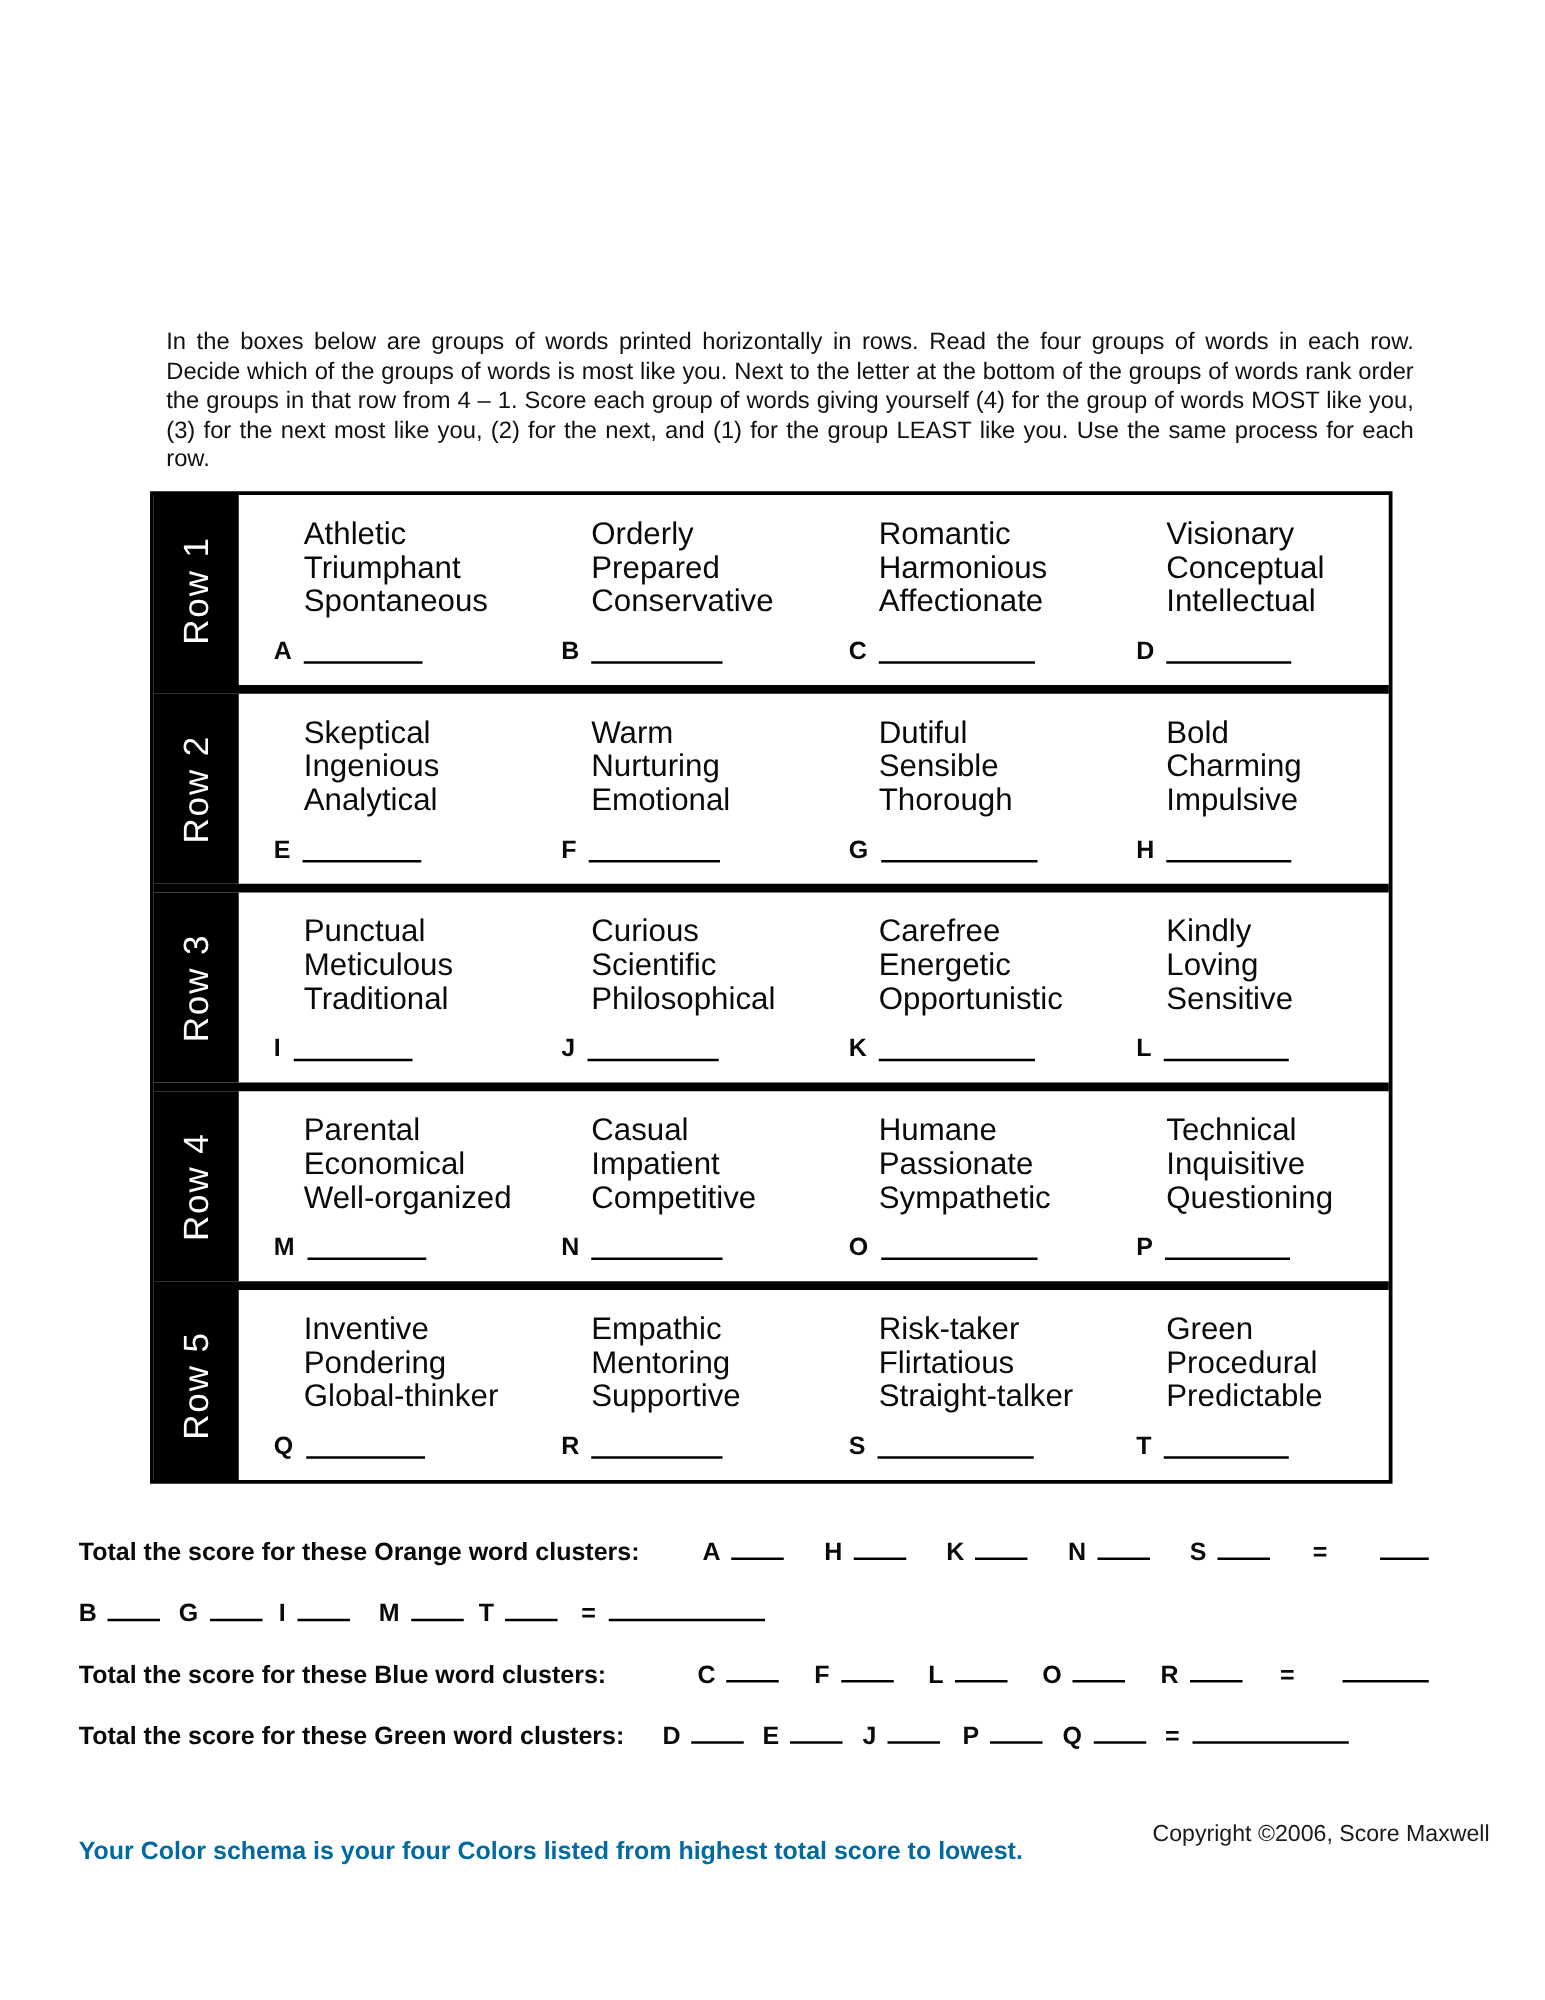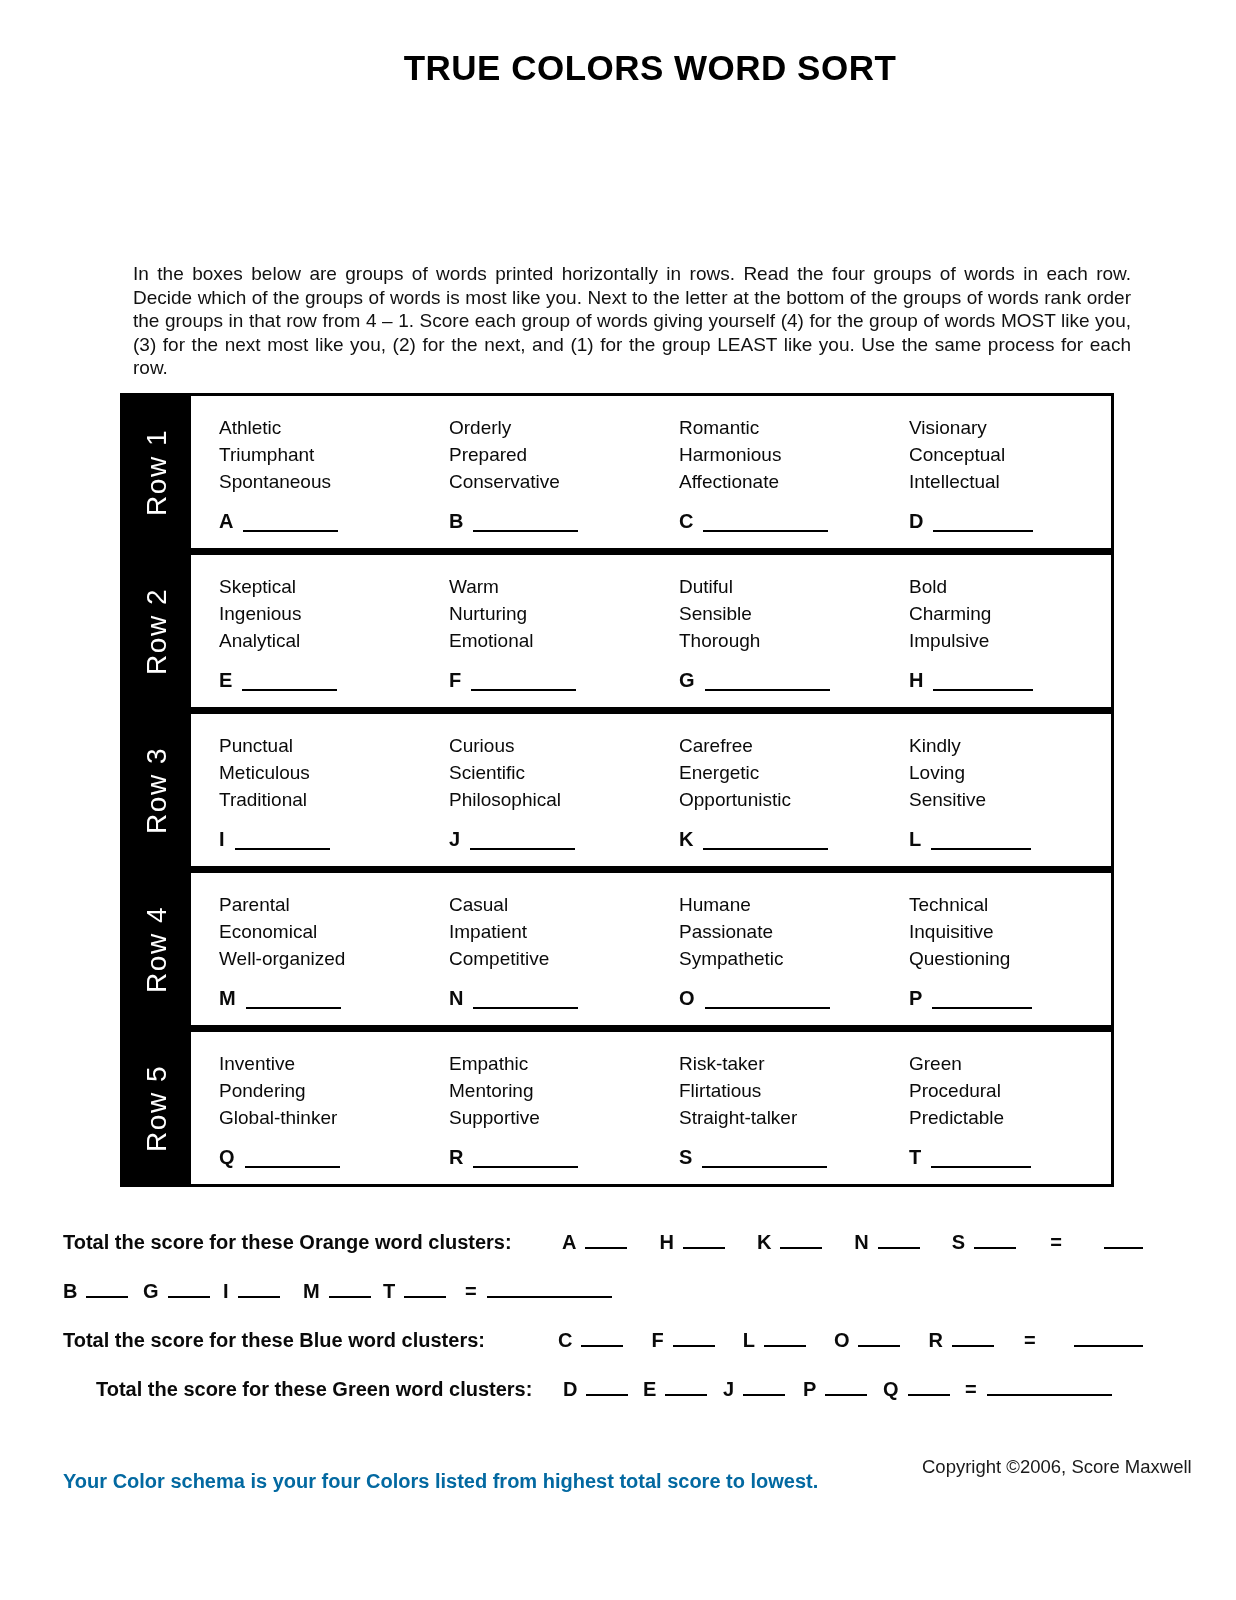--- a/index.html
+++ b/index.html
@@ -26,21 +26,21 @@
   .rowsep { height:7px; background:#000; }
   .rlabel {
     width:68px; min-width:68px; background:#000; color:#fff;
     display:flex; align-items:center; justify-content:center;
   }
   .rlabel span {
     writing-mode:vertical-rl; transform:rotate(180deg);
     font-size:28px; letter-spacing:1.5px; white-space:nowrap;
   }
   .cell { flex:1 1 0; padding:18px 0 0 28px; box-sizing:border-box; }
-  .word { font-size:19px; line-height:27px; }
+  .word { font-size:25px; line-height:27px;margin-left:24px; }
   .letterline { margin-top:15px; font-size:20px; font-weight:bold; }
   .blank {
     display:inline-block; height:2.5px; background:#000;
     margin-left:10px; vertical-align:-4px;
   }
   .cell.c0 .blank { width:95px; }
   .cell.c1 .blank { width:105px; }
   .cell.c2 .blank { width:125px; }
   .cell.c3 .blank { width:100px; }
   
@@ -67,21 +67,20 @@
   .copyright {
     position:absolute; top:1456px; left:922px; width:280px;
     font-size:18.5px; color:#1a1a1a;
   }
 </style>
 </head>
 <body>
 
 <div class="page">
 
-  <div class="title">TRUE COLORS WORD SORT</div>
 
   <div class="instructions">In the boxes below are groups of words printed horizontally in rows.  Read the four groups of words in each row.  Decide which of the groups of words is most like you.  Next to the letter at the bottom of the groups of words rank order the groups in that row from 4 – 1. Score each group of words giving yourself (4) for the group of words MOST like you, (3) for the next most like you, (2) for the next, and (1) for the group LEAST like you.  Use the same process for each row.</div>
 
   <div class="wtable">
       <div class="trow">
         <div class="rlabel">
           <span>Row 1</span>
         </div>
         <div class="cell c0">
           <div class="word">Athletic</div>
@@ -298,21 +297,21 @@
           <span>O</span>
           <span class="sblank"></span>
         </span>
         <span class="sgroup">
           <span>R</span>
           <span class="sblank"></span>
         </span>
         <span class="equals">=</span>
         <span class="eqblank"></span>
       </div>
-      <div class="scoreline" style="top: 1378px; margin-left: 33px;">
+      <div class="scoreline" style="top: 1378px;">
         <span class="slabel">Total the score for these Green word clusters:</span>
         <span class="sgroup">
           <span>D</span>
           <span class="sblank"></span>
         </span>
         <span class="sgroup">
           <span>E</span>
           <span class="sblank"></span>
         </span>
         <span class="sgroup">

